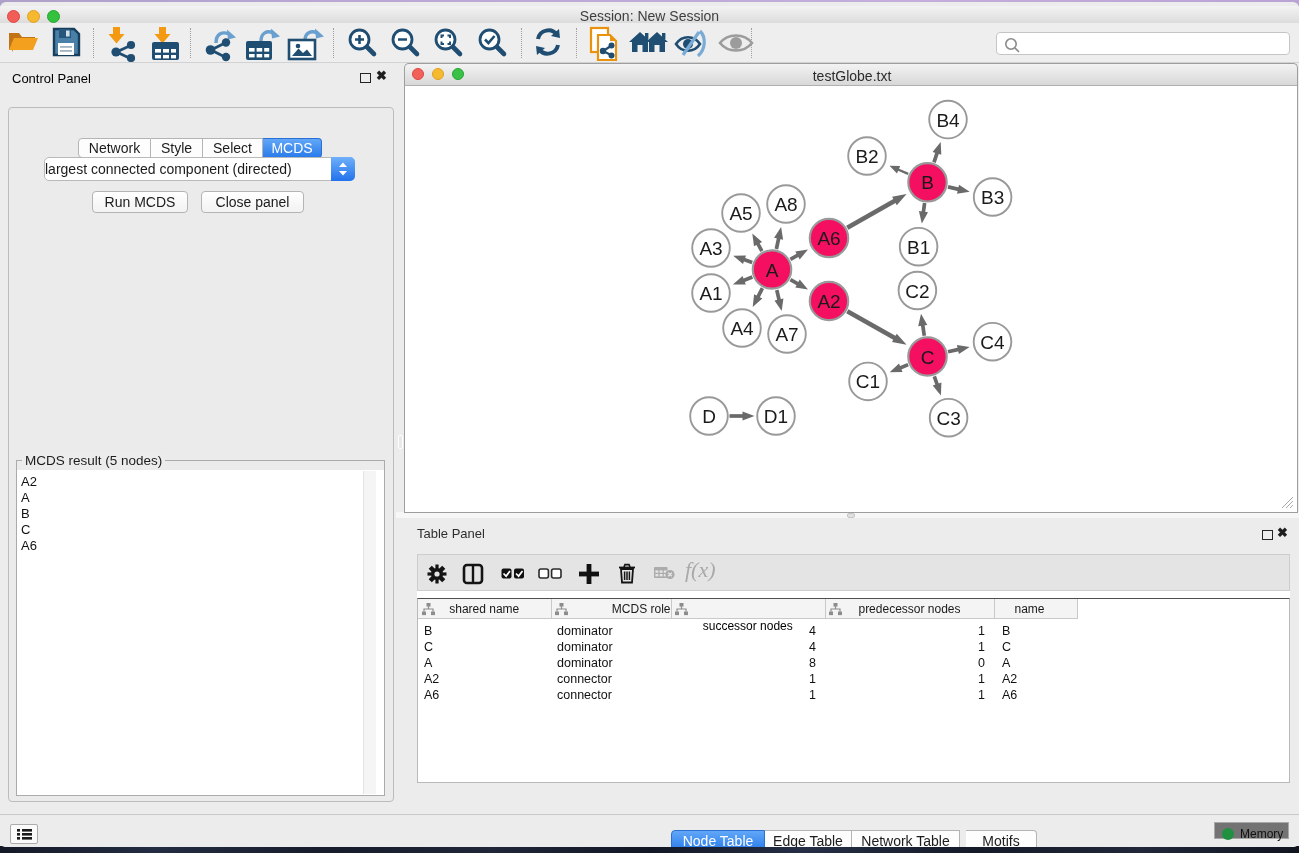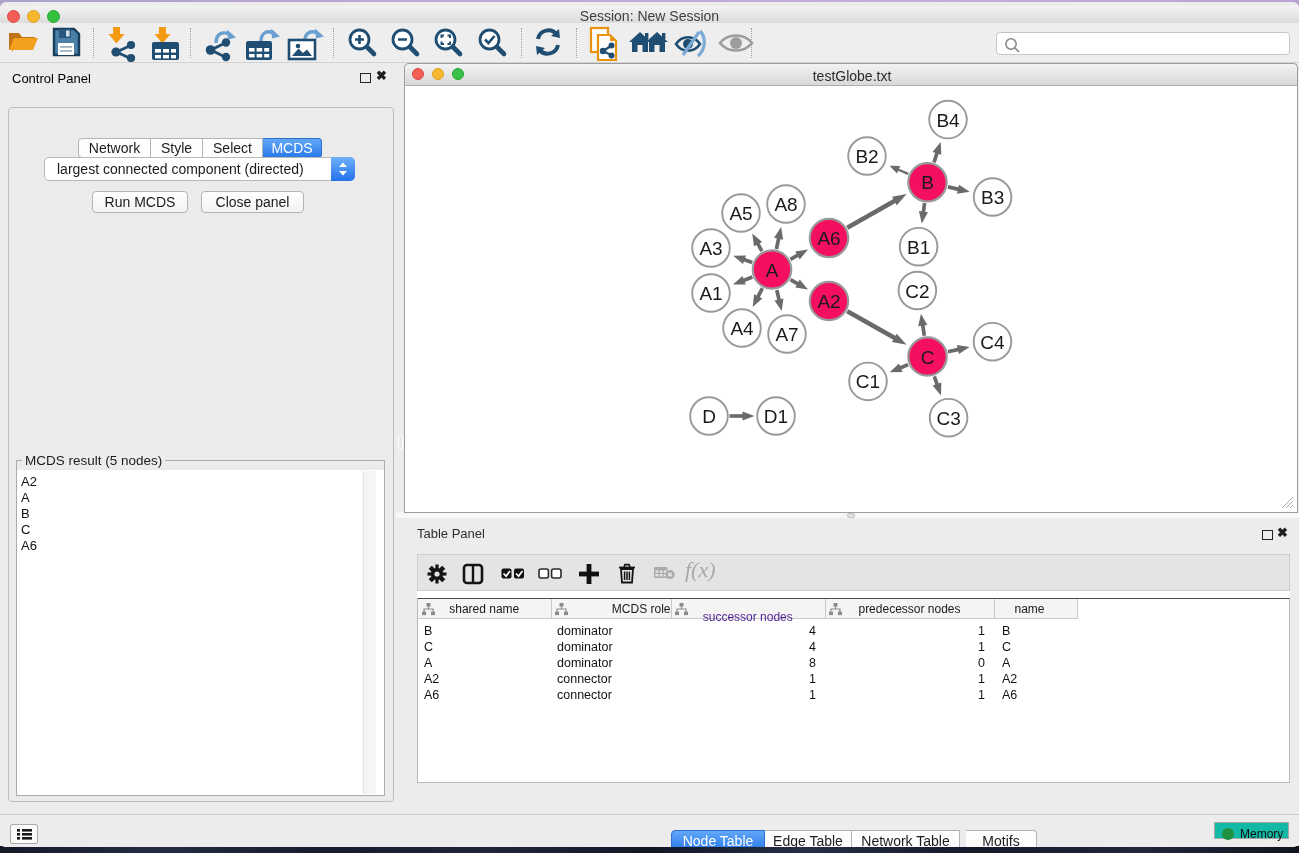--- a/index.html
+++ b/index.html
@@ -25,21 +25,21 @@
 #cptitle { left:12px; top:69px; font-size:13px; color:#000000; }
 #cpfloat { left:360px; top:71px; width:10.5px; height:10px; border:1.6px solid #242424; background:transparent; }
 #cpclose { left:376px; top:66px; font-size:13px; font-weight:bold; color:#1e1e1e; }
 #cpbox { left:8px; top:105px; width:386px; height:695px; border:1px solid #bcbcbc; border-radius:4px; background:#ebebeb; }
 .tabrow { top:95px; height:20px; }
 .tab { position:absolute; top:0; height:20px; border:1px solid #b4b4b4; border-left:none; background:#fdfdfd; font-size:14px; color:#1c1c1c; text-align:center; line-height:19px;margin-top:41px; }
 .tab.first { border-left:1px solid #b4b4b4; border-radius:4px 0 0 4px; }
 .tab.last { border-radius:0 4px 4px 0; }
 .tab.sel { background:linear-gradient(#62a7f8,#2a7ceb); color:#fff; border-color:#2a6fd4; }
 #optlabel { left:0px; top:133px; width:400px; text-align:center; font-size:14px; color:#1c1c1c; }
-#combo { left:44px; top:155px; width:311px; height:24px; background:#fff; border:1px solid #b9b9b9; border-radius:5px; font-size:14px; color:#1b1b1b; line-height:22px; padding-left:12px; }
+#combo { left:44px; top:155px; width:311px; height:24px; background:#fff; border:1px solid #b9b9b9; border-radius:5px; font-size:14px; color:#1b1b1b; line-height:22px; }
 #combobtn { left:331px; top:155px; width:24px; height:24px; border-radius:0 5px 5px 0; background:linear-gradient(#6fb0f9,#2272ec); }
 .btn { position:absolute; height:22px; background:linear-gradient(#ffffff,#f2f2f2); border:1px solid #b4b4b4; border-radius:4px; font-size:14px; color:#1b1b1b; text-align:center; line-height:20px; }
 #groupbox { left:16px; top:458px; width:369px; height:336px; border:1px solid #ababab; }
 #grouplabel { left:22px; top:451px; background:#ececec; font-size:13.5px; color:#1c1c1c; padding:0 3px; z-index:5; }
 #mcdslist { left:17px; top:468px; width:367px; height:325px; background:#fff; }
 .mcdsitem { position:absolute; left:4px; font-size:13px; color:#111; }
 #mcdsscroll { left:346px; top:1px; width:13px; height:323px; background:#f5f5f5; border-left:1px solid #e4e4e4; }
 
 #split1 { left:398px; top:433px; width:5px; height:14px; background:#e8e8e8; border:1px solid #fff; border-radius:2px; }
 </style>
@@ -425,21 +425,21 @@
           <g fill="#8c8c8c">
             <rect x="4.5" y="0" width="4" height="3.6"></rect>
             <rect x="0" y="8.5" width="4" height="3.6"></rect>
             <rect x="9" y="8.5" width="4" height="3.6"></rect>
           </g>
           <g stroke="#8c8c8c" stroke-width="1.2" fill="none">
             <path d="M6.5 3.6 v2.4 M2 8.5 v-2.5 h9 v2.5"></path>
           </g>
         </svg>
 <div class="abs" style="left:407px;top:0;width:1px;height:20px;background:#c9c9c9;"></div>
-<div class="abs" style="left:252.5px;top:8px;width:154.5px;height:20px;line-height:20px;text-align:center;font-size:12px;color:#4c1d95;text-indent:0;">successor nodes</div>
+<div class="abs" style="left:252.5px;top:17px;width:154.5px;height:20px;line-height:20px;text-align:center;font-size:12px;color:#000000;text-indent:0;">successor nodes</div>
 <svg class="abs" style="left:256.5px;top:4px;" width="13" height="13" viewBox="0 0 13 13">
           <g fill="#8c8c8c">
             <rect x="4.5" y="0" width="4" height="3.6"></rect>
             <rect x="0" y="8.5" width="4" height="3.6"></rect>
             <rect x="9" y="8.5" width="4" height="3.6"></rect>
           </g>
           <g stroke="#8c8c8c" stroke-width="1.2" fill="none">
             <path d="M6.5 3.6 v2.4 M2 8.5 v-2.5 h9 v2.5"></path>
           </g>
         </svg>
@@ -498,18 +498,18 @@
         <g fill="#1a1a1a">
           <rect x="6" y="4" width="3" height="2.6"></rect>
           <rect x="11" y="4" width="10" height="2.6"></rect>
           <rect x="6" y="8" width="3" height="2.6"></rect>
           <rect x="11" y="8" width="10" height="2.6"></rect>
           <rect x="6" y="12" width="3" height="2.6"></rect>
           <rect x="11" y="12" width="10" height="2.6"></rect>
         </g>
       </svg>
 </div>
-<div class="abs" style="left:1214px;top:820px;width:75px;height:17px;background:#14b8a6;border:1px solid #a8a8a8;padding-left:44px;">
+<div class="abs" style="left:1214px;top:820px;width:75px;height:17px;background:#737373;border:1px solid #a8a8a8;padding-left:44px;">
  <div class="abs" style="left:7px;top:5px;width:12px;height:12px;border-radius:50%;background:#1f9140;"></div>
  <div class="abs" style="left:25px;top:4px;font-size:12px;color:#111;">Memory</div>
 </div>
 
 </div>
 
 </body></html>

